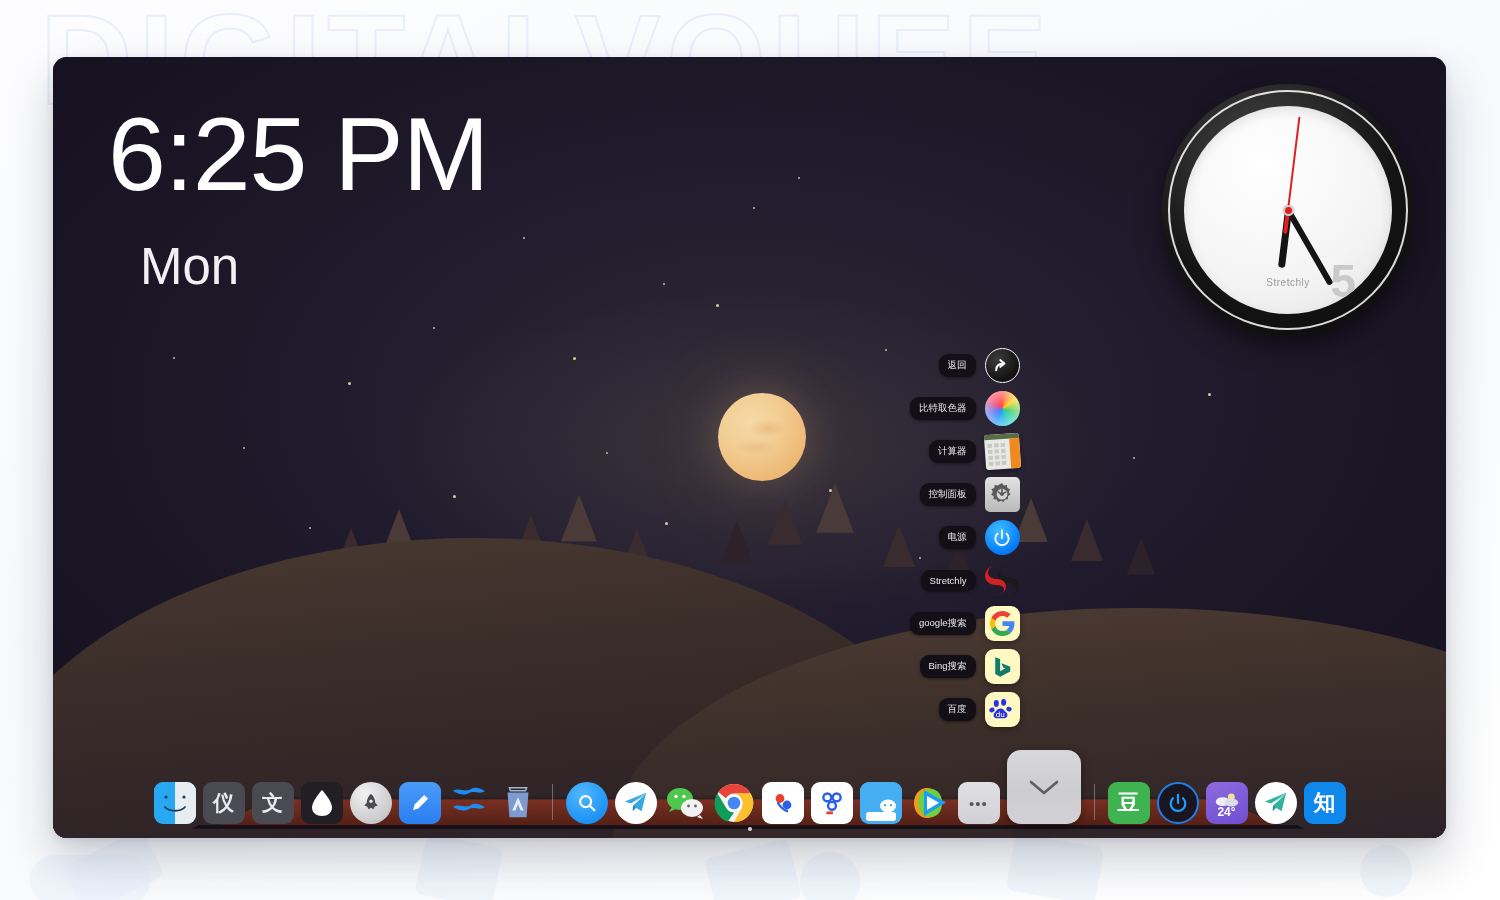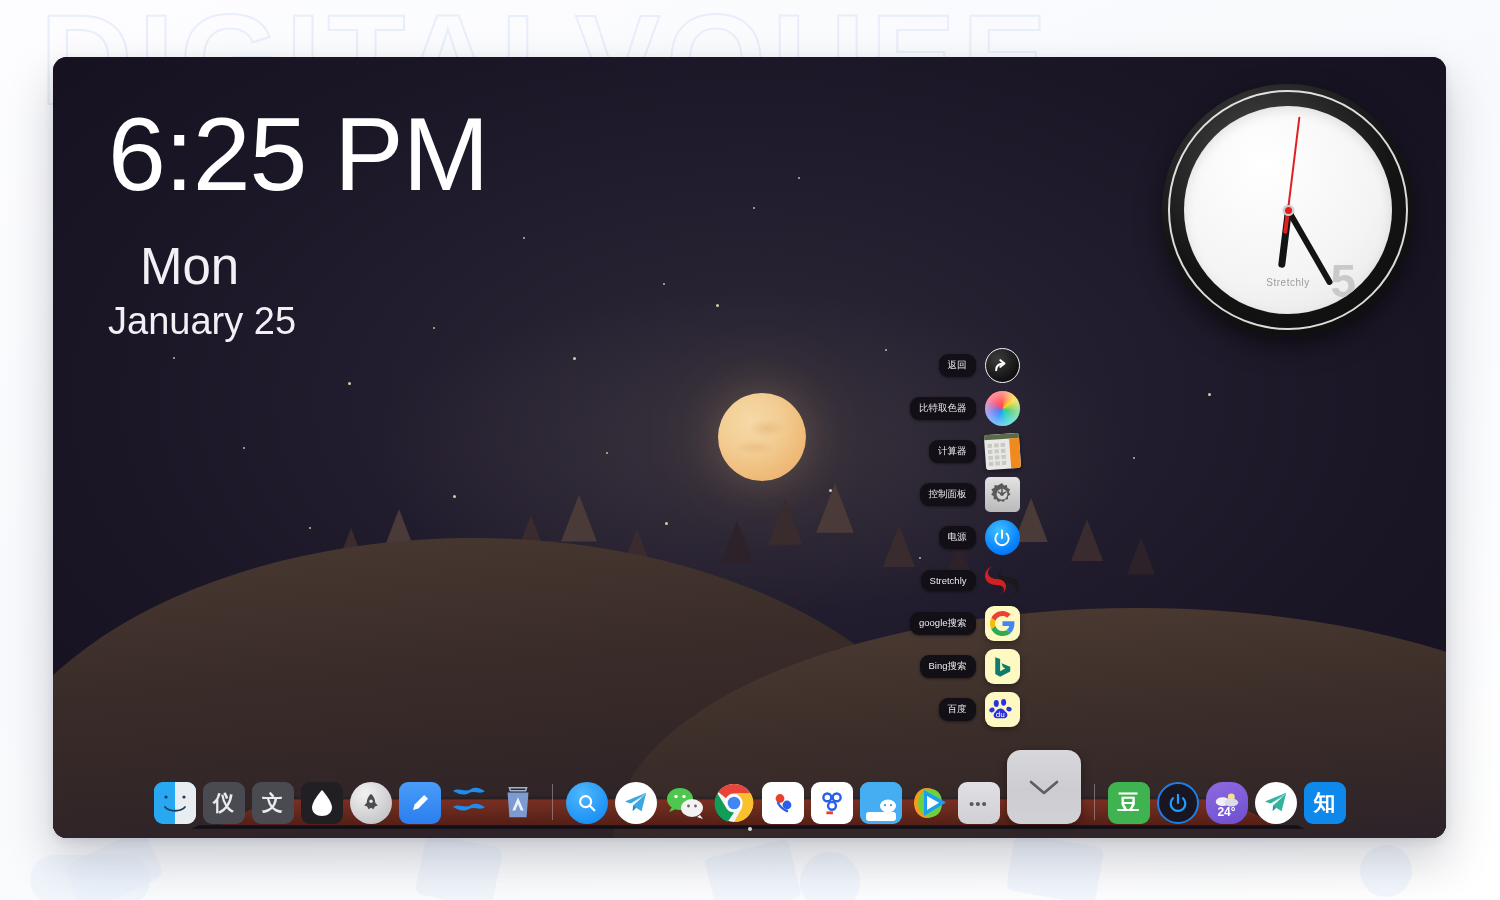--- a/index.html
+++ b/index.html
@@ -335,21 +335,20 @@
     <div class="tree l3" style="left:962px; top:442px; transform:scale(1.05);"></div>
     <div class="tree l2" style="left:1018px;top:462px;"></div>
     <div class="tree" style="left:1072px;top:478px; transform:scale(.88);"></div>
 
     <div class="ground"></div>
     <div class="hill hill-back"></div>
     <div class="hill hill-front"></div>
 
     <div class="time">6:25 PM</div>
     <div class="dayname">Mon</div>
-    <div class="datetext">January 25</div>
 
     <div class="watch">
       <div class="watch-ring"></div>
       <div class="watch-ring2"></div>
       <div class="watch-face">
         <div class="numeral5">5</div>
         <div class="brand">Stretchly</div>
         <div class="hand hand-hour" id="hand-hour" style="transform: rotate(187deg);"></div>
         <div class="hand hand-min" id="hand-min" style="transform: rotate(150deg);"></div>
         <div class="hand hand-sec" id="hand-sec" style="transform: rotate(7deg);"></div>
@@ -625,21 +624,21 @@
         <span>豆</span>
       </div>
 
       <div class="dock-item round" style="background:#191622;border:2px solid #1f7fe8;">
         <svg width="22" height="22" viewBox="0 0 24 24" fill="none" stroke="#1f9fff" stroke-width="2.4" stroke-linecap="round">
           <path d="M12 3v9"></path>
             <path d="M6.5 6.8a8 8 0 1 0 11 0"></path>
         </svg>
       </div>
 
-      <div class="dock-item" style="background:linear-gradient(160deg,#8e6ae0,#6e4fd0);border-radius:17px;flex-direction:column;">
+      <div class="dock-item" style="background:linear-gradient(160deg,#8e6ae0,#6e4fd0);border-radius:9px;flex-direction:column;">
         <svg width="26" height="15" viewBox="0 0 30 17" style="margin-top:3px;">
           <circle cx="20" cy="5.5" r="4" fill="#f6e08a"></circle>
           <ellipse cx="10" cy="11" rx="8" ry="5" fill="#f0f0f6"></ellipse>
           <ellipse cx="20" cy="12" rx="8" ry="4.6" fill="#dcdce8"></ellipse>
         </svg>
         <span style="font-size:12px;color:#fff;font-weight:600;line-height:1;margin-top:-1px;">24°</span>
       </div>
 
       <div class="dock-item round" style="background:#fff;">
         <svg width="26" height="26" viewBox="0 0 28 28">

